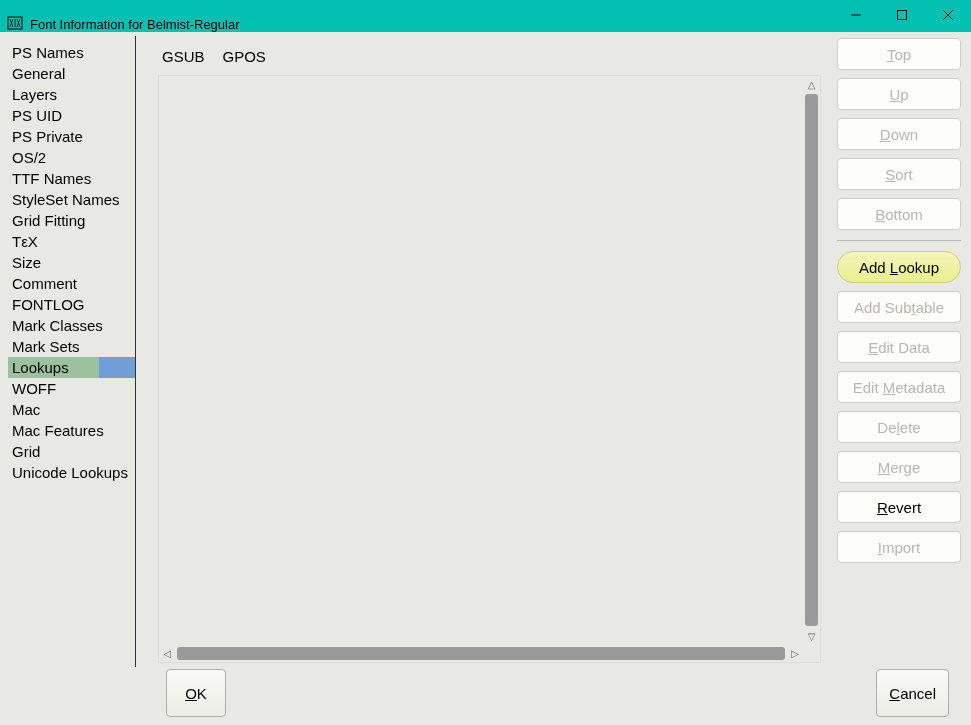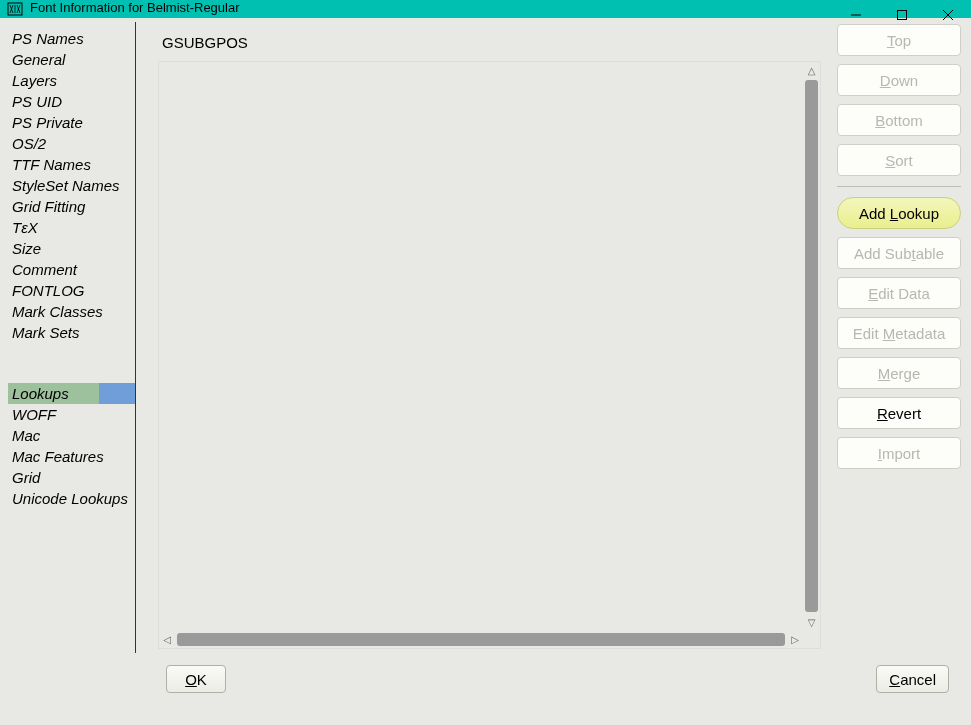--- a/index.html
+++ b/index.html
@@ -6,23 +6,23 @@
 body {
   font-family: "Segoe UI", Tahoma, sans-serif;
   font-size: 14px;
   background: #e8e8e4;
   width: 971px;
   height: 725px;
   overflow: hidden;
 }
 .titlebar {
   background: #00c1b1;
-  height: 18px;
-  display: flex;
-  align-items: flex-start;
+  height: 32px;
+  display: flex;
+  align-items: flex-end;
   padding-left: 6px;
 }
 .titlebar-icon {
   width: 18px; height: 18px; margin-right: 6px;
   display: inline-flex; align-items: center; justify-content: center;
 }
 .titlebar-title { color: #000; font-size: 13px; flex: 1; }
 .win-controls { display: flex; height: 100%; }
 .win-btn {
   width: 46px; height: 30px;
@@ -38,35 +38,33 @@
   width: 128px;
   padding: 6px 0 0 0;
   border-right: 1px solid #333;
 }
 .sidebar-item {
   padding: 0 4px;
   line-height: 21px;
   font-size: 15px;
   cursor: pointer;
   white-space: nowrap;
-  font-style: italic;
 }
 .sidebar-item.selected {
   background: linear-gradient(to right, #9cc19c 72%, #6f9ed8 72%);
-  margin-top: 40px;
 }
 .main {
   flex: 1;
   padding: 4px 8px 0 22px;
   display: flex;
   flex-direction: column;
 }
 .tabs {
   display: flex;
-  gap: 0;
+  gap: 18px;
   padding: 8px 4px 10px 4px;
   font-size: 15px;
 }
 .tab { cursor: pointer; }
 .listbox {
   flex: 1;
   background: #e8e8e4;
   border: 1px solid #ddd;
   position: relative;
   margin-bottom: 4px;
@@ -110,21 +108,21 @@
 .btn.disabled { color: #b8b8b0; }
 .btn.highlight { background: linear-gradient(#f3f6bc, #e9ef8e); color: #000; border-color: #cdd07a; border-radius: 16px; }
 .divider { border-top: 1px solid #bbb; margin: 2px 0; }
 .footer {
   height: 52px;
   display:flex; align-items:center;
   padding: 0 22px 0 166px;
 }
 .footer .spacer { flex:1; }
 .dlg-btn {
-  min-width: 60px; height: 28px;
+  min-width: 60px; height: 48px;
   border: 1px solid #b0b0a8;
   background: linear-gradient(#fafaf6,#ececE6);
   border-radius: 4px;
   display:flex;align-items:center;justify-content:center;
   font-size: 15px;
   cursor:pointer;
   padding: 0 12px;
 }
 .u { text-decoration: underline; }
 </style>
@@ -201,42 +199,48 @@
         <div class="arrow">▷</div>
       </div>
     </div>
   </div>
 
   <div class="rightcol">
     <div class="btn disabled">
         <span><span class="u">T</span><span>op</span></span>
       </div>
     <div class="btn disabled">
+        <span><span class="u">U</span><span>p</span></span>
+      </div>
+    <div class="btn disabled">
         <span><span class="u">D</span><span>own</span></span>
       </div>
     <div class="btn disabled">
+        <span><span class="u">S</span><span>ort</span></span>
+      </div>
+    <div class="btn disabled">
         <span><span class="u">B</span><span>ottom</span></span>
-      </div>
-    <div class="btn disabled">
-        <span><span class="u">S</span><span>ort</span></span>
       </div>
     <div class="divider"></div>
     <div class="btn highlight">
         <span>Add <span class="u">L</span>ookup</span>
       </div>
     <div class="btn disabled">
         <span>Add Sub<span class="u">t</span>able</span>
       </div>
     <div class="btn disabled">
         <span><span class="u">E</span>dit Data</span>
       </div>
     <div class="btn disabled">
         <span>Edit <span class="u">M</span>etadata</span>
       </div>
     <div class="btn disabled">
+        <span>De<span class="u">l</span>ete</span>
+      </div>
+    <div class="btn disabled">
         <span><span class="u">M</span>erge</span>
       </div>
     <div class="btn">
         <span><span class="u">R</span>evert</span>
       </div>
     <div class="btn disabled">
         <span><span class="u">I</span>mport</span>
       </div>
   </div>
 </div>

